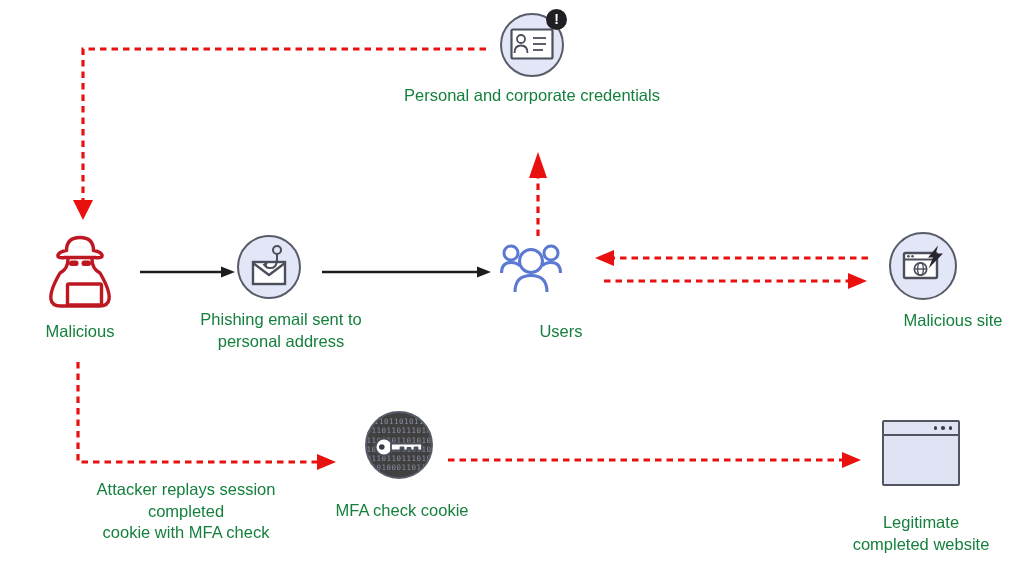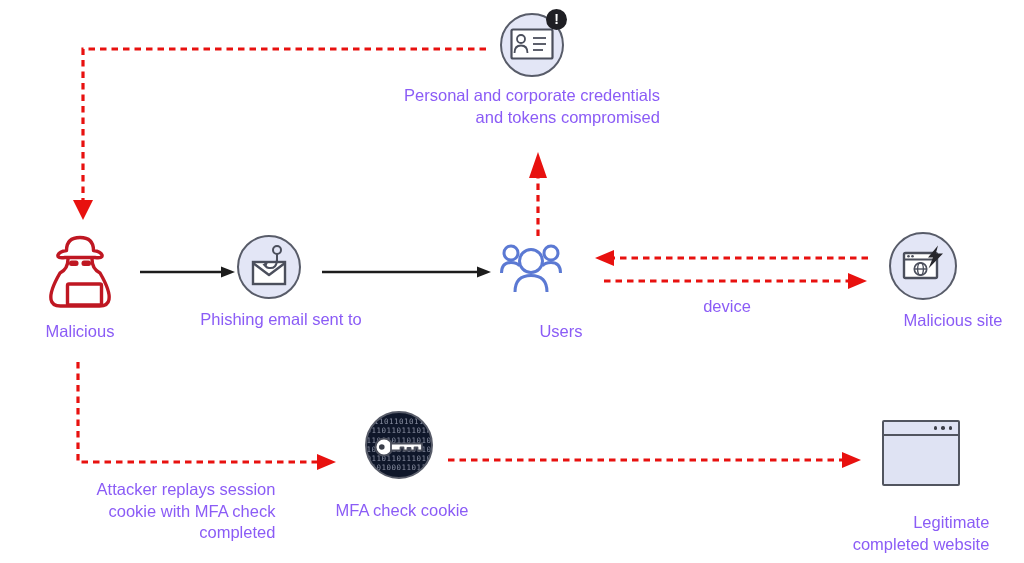--- a/index.html
+++ b/index.html
@@ -18,22 +18,22 @@
   .c68 { width:68px; height:68px; }
 
   .badge {
     position:absolute; top:-6px; right:-5px; width:21px; height:21px;
     background:#1f1f24; border-radius:50%; color:#fff;
     font-size:14px; font-weight:bold; text-align:center; line-height:21px;
   }
 
   .lbl {
     position:absolute; transform:translateX(-50%);
-    text-align:right; font-size:16.5px; line-height:21.5px;
-    color:#8b5cf6; white-space:nowrap;
+    text-align:center; font-size:16.5px; line-height:21.5px;
+    color:#15803d; white-space:nowrap;
   }
   .lbl .line { display:block; }
 
   
   .mfa-inner { position:absolute; inset:0; overflow:hidden; border-radius:50%; }
   .binary {
     position:absolute; left:-8px; right:-8px; top:4px;
     font-family:"DejaVu Sans Mono", monospace; font-size:7.5px; line-height:9.3px;
     color:#8a90a2; text-align:center; letter-spacing:0.5px; white-space:nowrap;
   }
@@ -105,21 +105,20 @@
       <circle cx="11" cy="11" r="4" fill="none" stroke="#4b4f5c" stroke-width="1.8"></circle>
       <path d="M4.5 25 Q4.5 17.5 11 17.5 Q17.5 17.5 17.5 25" fill="none" stroke="#4b4f5c" stroke-width="1.8"></path>
       <line x1="23" y1="10" x2="36" y2="10" stroke="#4b4f5c" stroke-width="1.8"></line>
       <line x1="23" y1="16" x2="36" y2="16" stroke="#4b4f5c" stroke-width="1.8"></line>
       <line x1="23" y1="22" x2="33" y2="22" stroke="#4b4f5c" stroke-width="1.8"></line>
     </svg>
     <div class="badge">!</div>
   </div>
   <div class="lbl" style="left:532px; top:85px;">
     <span class="line">Personal and corporate credentials</span>
-    <span class="line">and tokens compromised</span>
   </div>
 
   <svg style="position:absolute; left:42px; top:227px;" width="76" height="84" viewBox="0 0 76 84">
     <path d="M26 32 Q26 42 18 46 Q7.5 64 9 72.5 Q10 79 18.5 79 L57.5 79 Q66 79 67 72.5 Q68.5 64 58 46 Q50 42 50 32" fill="none" stroke="#bf1722" stroke-width="3.4" stroke-linejoin="round"></path>
     <rect x="25.5" y="57" width="34" height="21" rx="1.5" fill="#ffffff" stroke="#bf1722" stroke-width="3.4"></rect>
     <path d="M24.5 23.5 Q24.5 10.5 38 10.5 Q51.5 10.5 51.5 23.5 Q58.5 24.5 60 28 Q61 31.5 53 30.5 L23 30.5 Q15 31.5 16 28 Q17.5 24.5 24.5 23.5 Z" fill="none" stroke="#bf1722" stroke-width="3.4" stroke-linejoin="round"></path>
     <rect x="27" y="33.5" width="9.5" height="5.5" rx="2.5" fill="#bf1722"></rect>
     <rect x="39.5" y="33.5" width="9.5" height="5.5" rx="2.5" fill="#bf1722"></rect>
   </svg>
   <div class="lbl" style="left:80px; top:321px;">
@@ -131,20 +130,21 @@
       <circle cx="31" cy="7" r="4" fill="none" stroke="#4b4f5c" stroke-width="2"></circle>
       <line x1="31" y1="11" x2="31" y2="18" stroke="#4b4f5c" stroke-width="2"></line>
       <rect x="7" y="19" width="32" height="22" fill="#ffffff" stroke="#4b4f5c" stroke-width="2.4"></rect>
       <path d="M7 20 L23 32 L39 20" fill="none" stroke="#4b4f5c" stroke-width="2.4" stroke-linejoin="round"></path>
       <path d="M31 16 Q31 26 23 25 Q18.5 24.5 19.5 19.5" fill="none" stroke="#4b4f5c" stroke-width="2"></path>
       <polygon points="16.5,21.5 22.5,18.5 19.5,24.5" fill="#4b4f5c"></polygon>
     </svg>
   </div>
   <div class="lbl" style="left:281px; top:309px;">
     <span class="line">Phishing email sent to</span>
+    <span class="line">personal address</span>
   </div>
 
   <svg style="position:absolute; left:499px; top:236px;" width="64" height="58" viewBox="0 0 64 58">
     <circle cx="12" cy="17" r="7" fill="#ffffff" stroke="#5b79d3" stroke-width="3"></circle>
     <path d="M2.5 37 Q2.5 26.5 12 26.5 Q18 26.5 20.5 30" fill="none" stroke="#5b79d3" stroke-width="3"></path>
     <circle cx="52" cy="17" r="7" fill="#ffffff" stroke="#5b79d3" stroke-width="3"></circle>
     <path d="M61.5 37 Q61.5 26.5 52 26.5 Q46 26.5 43.5 30" fill="none" stroke="#5b79d3" stroke-width="3"></path>
     <circle cx="32" cy="25" r="11.5" fill="#ffffff" stroke="#5b79d3" stroke-width="3"></circle>
     <path d="M16 56 Q16 39.5 32 39.5 Q48 39.5 48 56" fill="#ffffff" stroke="#5b79d3" stroke-width="3"></path>
   </svg>
@@ -161,24 +161,23 @@
       <circle cx="19.5" cy="24" r="6.2" fill="none" stroke="#4b4f5c" stroke-width="1.7"></circle>
       <ellipse cx="19.5" cy="24" rx="2.9" ry="6.2" fill="none" stroke="#4b4f5c" stroke-width="1.4"></ellipse>
       <line x1="13.3" y1="24" x2="25.7" y2="24" stroke="#4b4f5c" stroke-width="1.4"></line>
       <path d="M37 0.5 L27 12.5 L32 12.5 L27.5 23.5 L42 8.5 L34.8 8.5 Z" fill="#26262c"></path>
     </svg>
   </div>
   <div class="lbl" style="left:953px; top:310px;">
     <span class="line">Malicious site</span>
   </div>
   <div class="lbl" style="left:727px; top:296px;">
-    <span class="line">device</span>
-  </div>
-
-  <div class="node-circle c68" style="left:365px; top:411px; background:#0f172a;">
+  </div>
+
+  <div class="node-circle c68" style="left:365px; top:411px; background:#404040;">
     <div class="mfa-inner">
       <div class="binary">
         <span>1101101011</span>
         <span>0110110111010</span>
         <span>1100101101010</span>
         <span>1011010110110</span>
         <span>0110110111010</span>
         <span>10100011011</span>
       </div>
       <svg class="key-svg" width="52" height="26" viewBox="0 0 52 26">
@@ -186,22 +185,22 @@
         <path d="M17 9.5 H48 V16.5 H43.5 V13.5 H40.5 V16.5 H36.5 V14 H33.5 V16.5 H29.5 V13.5 H26.5 V16.5 H17 Z" fill="#ffffff" stroke="#4b4f5c" stroke-width="1.8" stroke-linejoin="round"></path>
         <circle cx="7.8" cy="13" r="2.8" fill="#3a3e4a"></circle>
       </svg>
     </div>
   </div>
   <div class="lbl" style="left:402px; top:500px;">
     <span class="line">MFA check cookie</span>
   </div>
   <div class="lbl" style="left:186px; top:479px;">
     <span class="line">Attacker replays session</span>
+    <span class="line">completed</span>
     <span class="line">cookie with MFA check</span>
-    <span class="line">completed</span>
   </div>
 
   <div class="site-box" style="left:882px; top:420px;">
     <div class="site-bar">
       <div class="site-dot"></div>
       <div class="site-dot"></div>
       <div class="site-dot"></div>
     </div>
   </div>
   <div class="lbl" style="left:921px; top:496px;margin-top:16px;">

